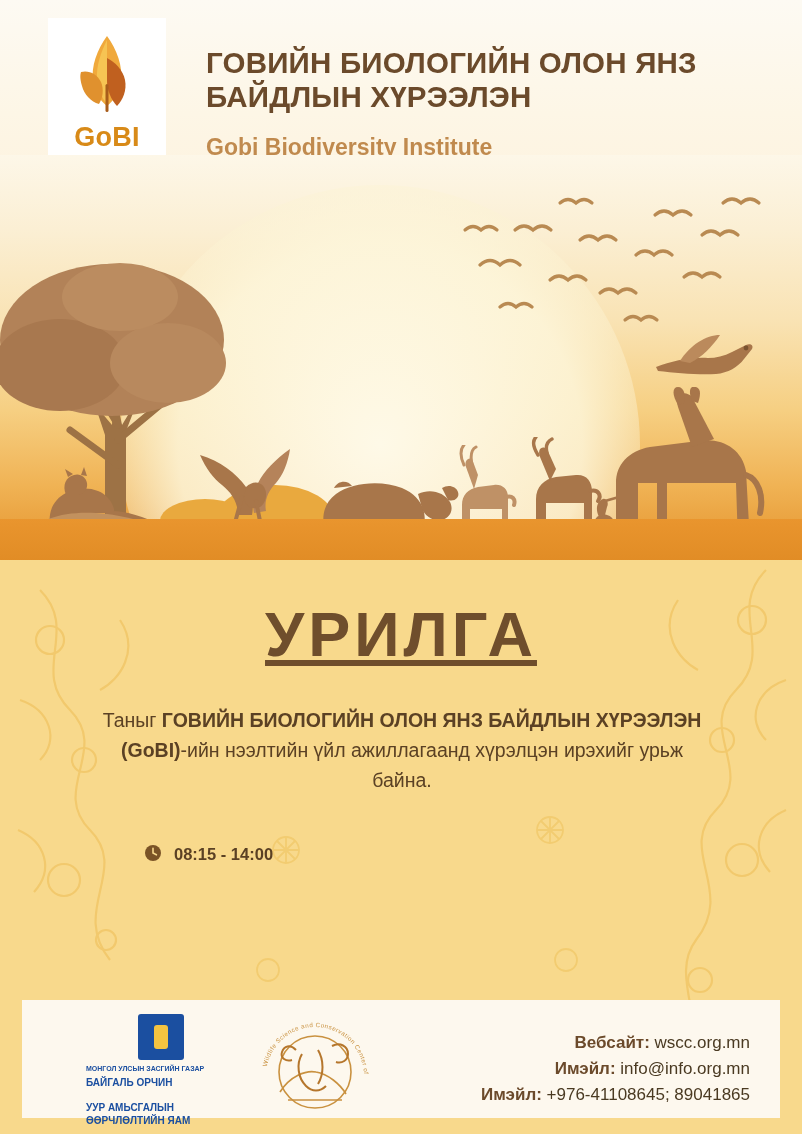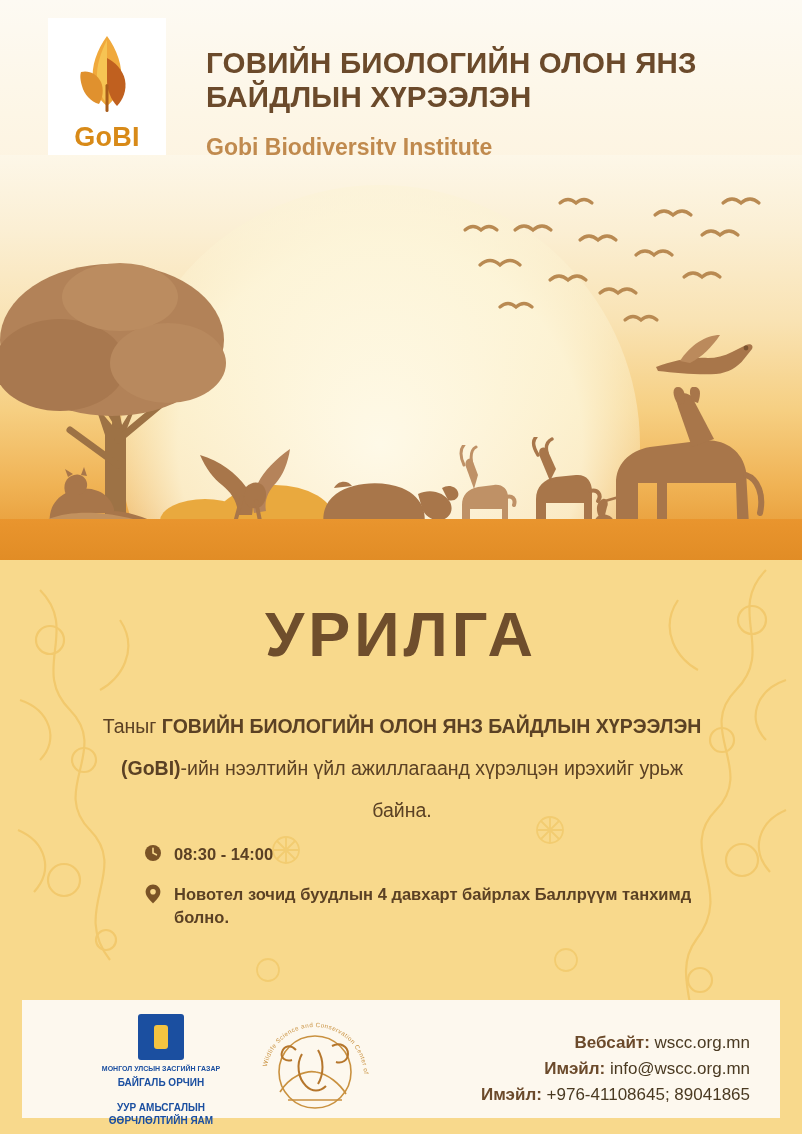--- a/index.html
+++ b/index.html
@@ -127,28 +127,29 @@
   }
   .title {
     position: absolute;
     left: 0; top: 38px;
     width: 802px;
     text-align: center;
     font-size: 63px;
     font-weight: bold;
     color: #6f4e2c;
     letter-spacing: 4px;
+    text-decoration: underline;
   }
   .invite-text {
     position: absolute;
     left: 96px; top: 145px;
     width: 612px;
     text-align: center;
     font-size: 19.5px;
-    line-height: 42px;
+    line-height: 30px;
     color: #5b4124;
   }
   .invite-text b { font-weight: bold; }
 
   .details {
     position: absolute;
     left: 140px; top: 283px;
     width: 560px;
   }
   .drow {
@@ -179,21 +180,20 @@
     left: 22px; top: 1000px;
     width: 758px; height: 118px;
     background: #fdf8ee;
     display: flex;
     align-items: center;
   }
   .gov-logo {
     position: absolute;
     left: 64px; top: 14px;
     width: 150px;
-    text-align: center;
   }
   .gov-emblem {
     width: 46px; height: 46px;
     margin: 0 auto 4px auto;
     background: #1b4fa0;
     border-radius: 3px;
     position: relative;
   }
   .gov-emblem:after {
     content: "";
@@ -418,33 +418,24 @@
 
     <div class="details">
 
       <div class="drow">
         <div class="dicon">
           <svg width="18" height="18" viewBox="0 0 18 18">
             <circle cx="9" cy="9" r="8" fill="#7a5326"></circle>
             <path d="M9 4.4 L9 9 L12.4 10.8" stroke="#f8d98c" stroke-width="1.6" fill="none" stroke-linecap="round"></path>
           </svg>
         </div>
-        <div class="dtext">08:30 - 14:00</div>
+        <div class="dtext">08:15 - 14:00</div>
       </div>
 
 
-      <div class="drow">
-        <div class="dicon">
-          <svg width="18" height="20" viewBox="0 0 18 20">
-            <path d="M9 0.6 C4.9 0.6 1.6 3.9 1.6 8 C1.6 13 9 19.4 9 19.4 C9 19.4 16.4 13 16.4 8 C16.4 3.9 13.1 0.6 9 0.6 Z" fill="#7a5326"></path>
-            <circle cx="9" cy="7.8" r="2.8" fill="#f8d98c"></circle>
-          </svg>
-        </div>
-        <div class="dtext">Новотел зочид буудлын 4 давхарт байрлах Баллрүүм танхимд болно.</div>
-      </div>
 
     </div>
   </div>
 
   <div class="footer">
 
     <div class="gov-logo">
       <div class="gov-emblem"></div>
       <div class="gov-cap">МОНГОЛ УЛСЫН ЗАСГИЙН ГАЗАР</div>
       <div class="gov-name">БАЙГАЛЬ ОРЧИН</div>
@@ -470,21 +461,21 @@
       </svg>
     </div>
 
     <div class="contacts">
       <div>
         <b>Вебсайт:</b>
         <span>wscc.org.mn</span>
       </div>
       <div>
         <b>Имэйл:</b>
-        <span>info@wscc.org.mn</span>
+        <span>info@info.org.mn</span>
       </div>
       <div>
         <b>Имэйл:</b>
         <span>+976-41108645; 89041865</span>
       </div>
     </div>
   </div>
 
 </div>
 

